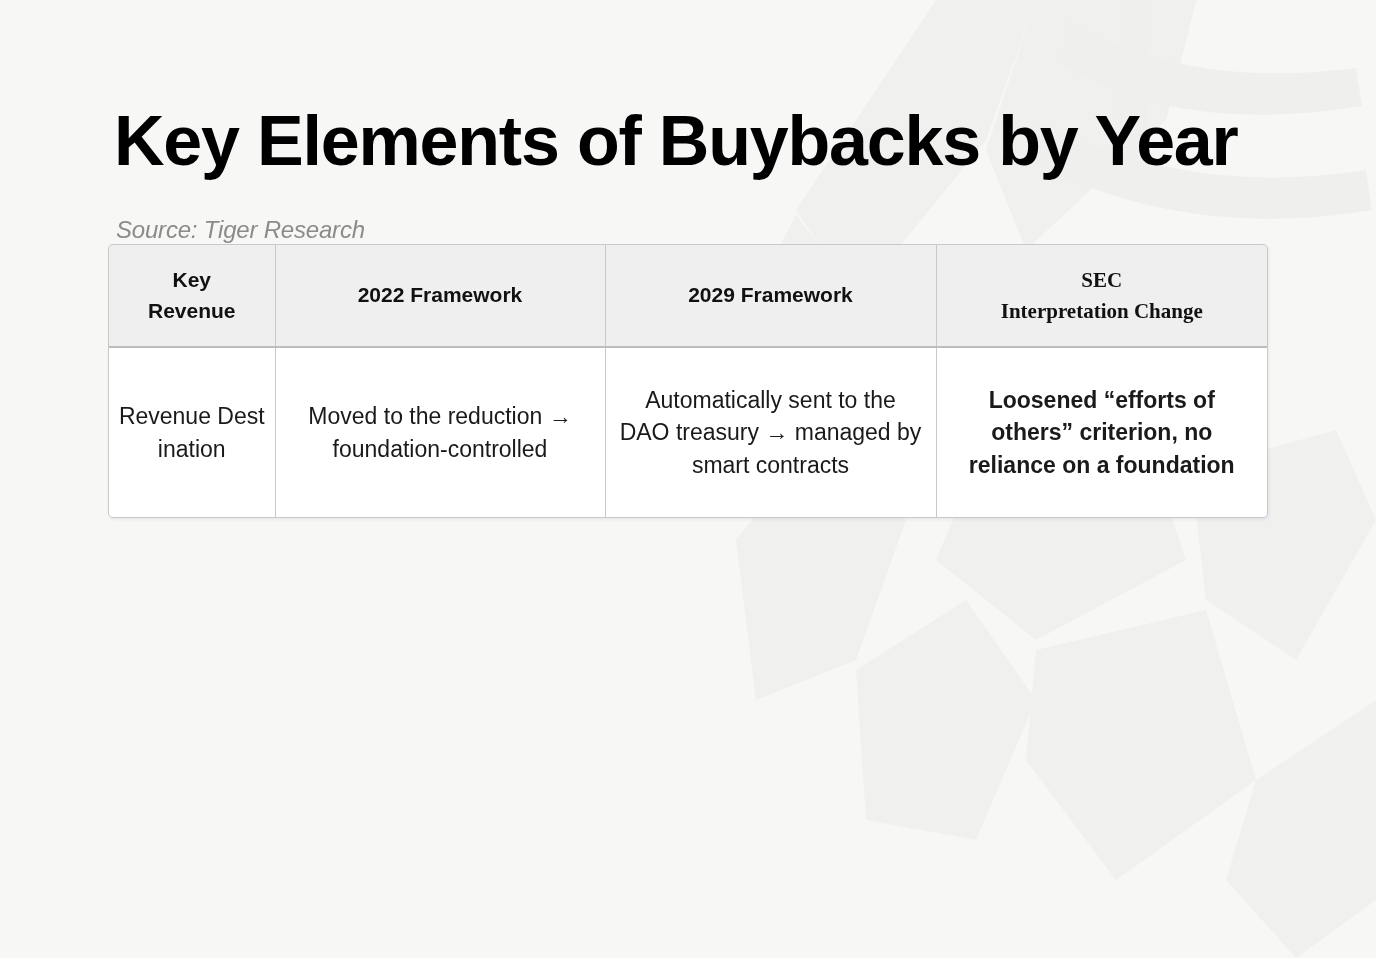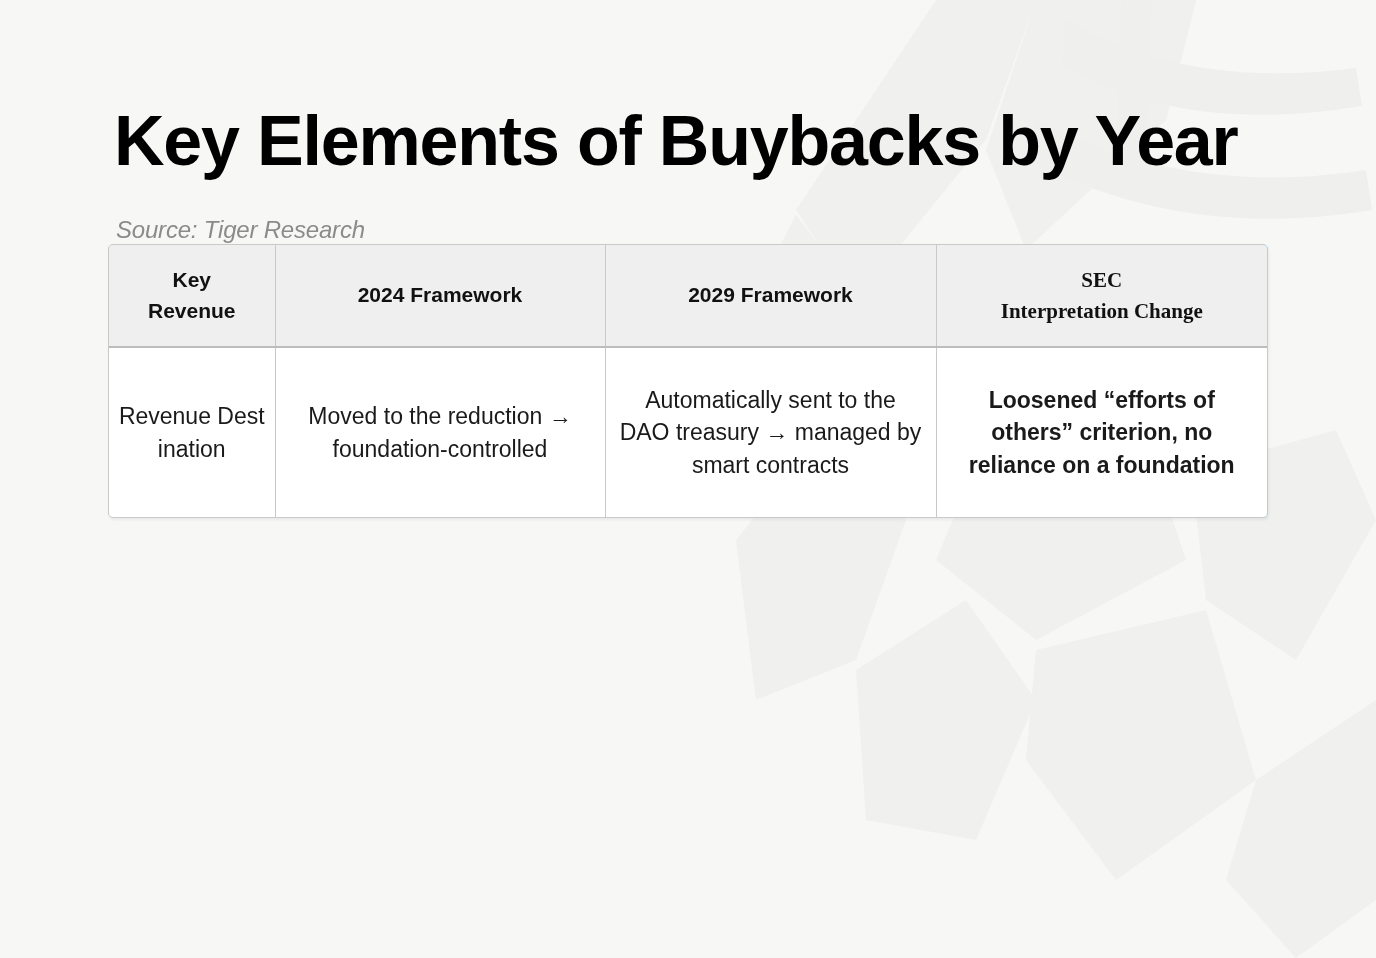--- a/index.html
+++ b/index.html
@@ -163,21 +163,21 @@
           <col class="c2">
           <col class="c3">
       </colgroup>
       <thead>
         <tr>
           <th>
             <span>Key</span><br>
             <span>Revenue</span>
           </th>
           <th>
-            <span>2024 Framework</span>
+            <span>2022 Framework</span>
           </th>
           <th>
             <span>2029 Framework</span>
           </th>
           <th>
             <span>SEC</span><br>
             <span>Interpretation Change</span>
           </th>
         </tr>
       </thead>

